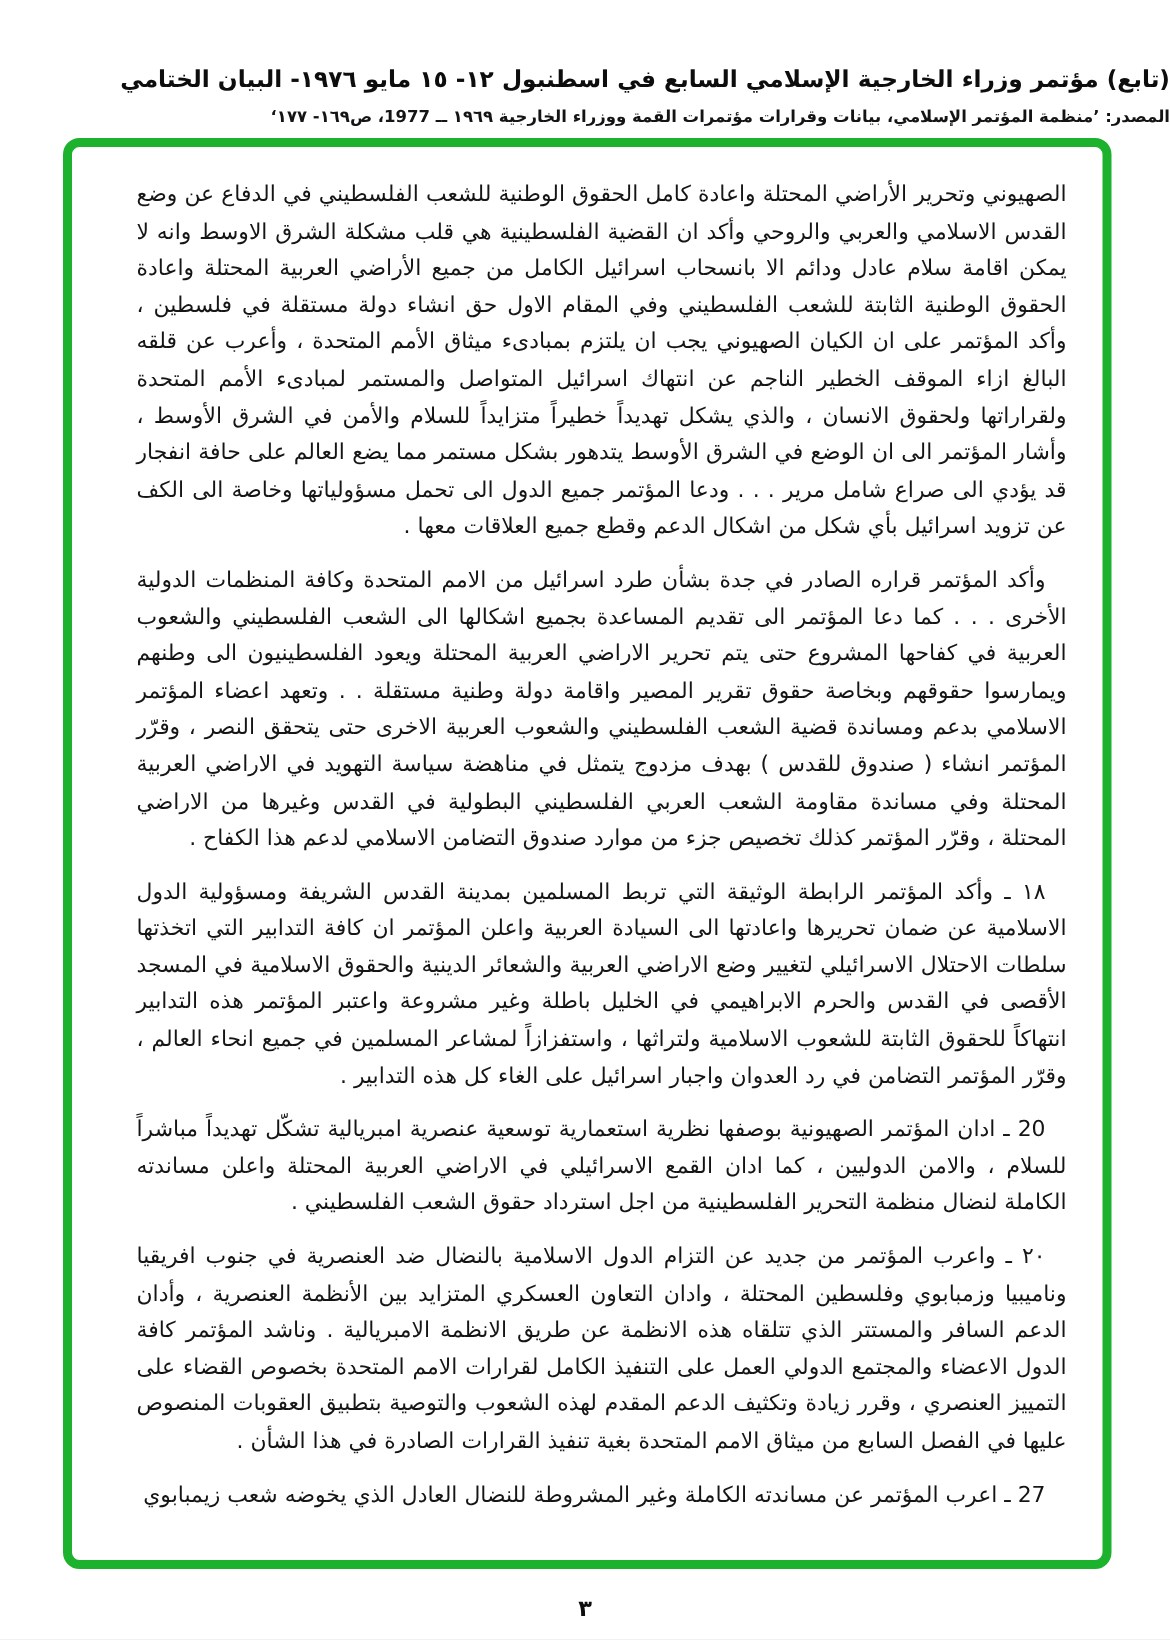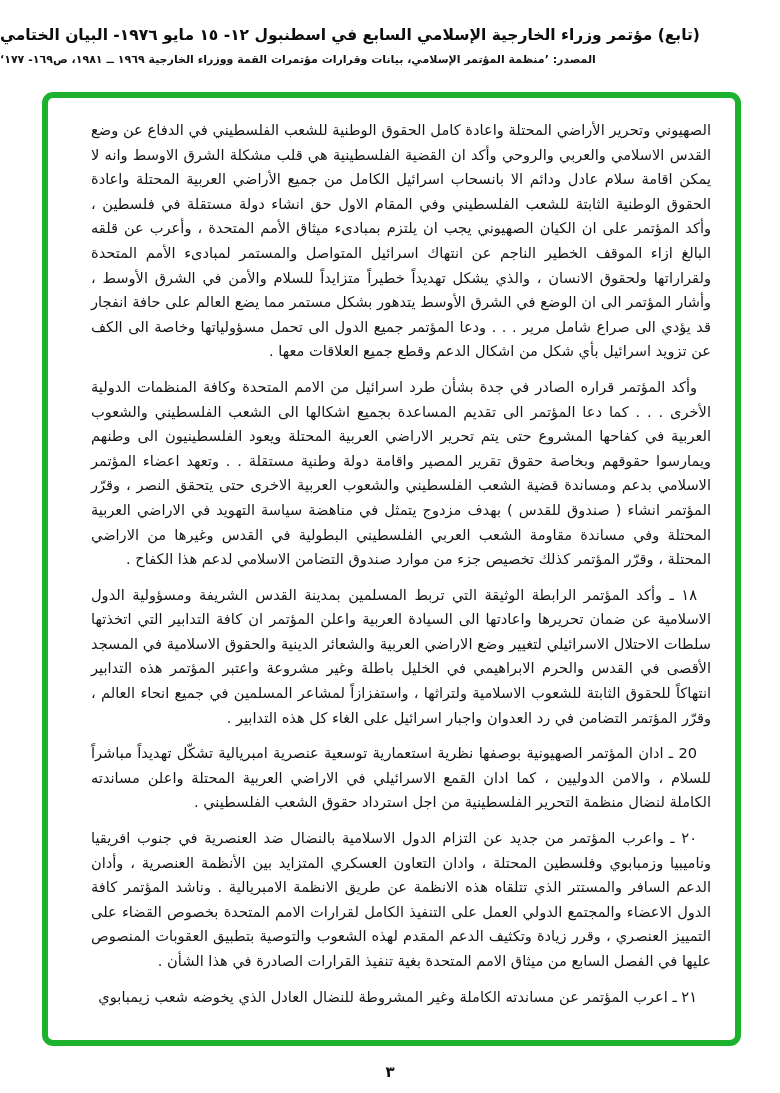--- a/index.html
+++ b/index.html
@@ -9,22 +9,22 @@
     width: 780px;
     height: 1093px;
     margin: 0 auto;
     background: #ffffff;
     font-family: "DejaVu Sans", sans-serif;
     color: #111111;
     overflow: hidden;
   }
   .doc-header {
     direction: rtl;
-    text-align: left;
-    padding-top: 26px;
+    text-align: right;
+    padding-top: 44px;
   }
   .doc-title {
     font-size: 15.5px;
     font-weight: bold;
     letter-spacing: 0px;
     color: #0d0d0d;
   }
   .doc-source {
     margin-top: 9px;
     font-size: 11px;
@@ -73,29 +73,29 @@
     color: #0d0d0d;
   }
 </style>
 </head>
 <body>
 
 <div class="page">
 
   <div class="doc-header">
     <div class="doc-title">(تابع) مؤتمر وزراء الخارجية الإسلامي السابع في اسطنبول ١٢- ١٥ مايو ١٩٧٦- البيان الختامي</div>
-    <div class="doc-source">المصدر: ’منظمة المؤتمر الإسلامي، بيانات وقرارات مؤتمرات القمة ووزراء الخارجية ١٩٦٩ ــ ١٩٨١، ص١٦٩- ١٧٧‘</div>
+    <div class="doc-source">المصدر: ’منظمة المؤتمر الإسلامي، بيانات وقرارات مؤتمرات القمة ووزراء الخارجية ١٩٦٩ ــ 1977، ص١٦٩- ١٧٧‘</div>
   </div>
 
   <div class="highlight-box" style="border-color: rgb(29, 178, 46);"></div>
 
   <div class="doc-body">
     <p>الصهيوني وتحرير الأراضي المحتلة واعادة كامل الحقوق الوطنية للشعب الفلسطيني في الدفاع عن وضع القدس الاسلامي والعربي والروحي وأكد ان القضية الفلسطينية هي قلب مشكلة الشرق الاوسط وانه لا يمكن اقامة سلام عادل ودائم الا بانسحاب اسرائيل الكامل من جميع الأراضي العربية المحتلة واعادة الحقوق الوطنية الثابتة للشعب الفلسطيني وفي المقام الاول حق انشاء دولة مستقلة في فلسطين ، وأكد المؤتمر على ان الكيان الصهيوني يجب ان يلتزم بمبادىء ميثاق الأمم المتحدة ، وأعرب عن قلقه البالغ ازاء الموقف الخطير الناجم عن انتهاك اسرائيل المتواصل والمستمر لمبادىء الأمم المتحدة ولقراراتها ولحقوق الانسان ، والذي يشكل تهديداً خطيراً متزايداً للسلام والأمن في الشرق الأوسط ، وأشار المؤتمر الى ان الوضع في الشرق الأوسط يتدهور بشكل مستمر مما يضع العالم على حافة انفجار قد يؤدي الى صراع شامل مرير . . . ودعا المؤتمر جميع الدول الى تحمل مسؤولياتها وخاصة الى الكف عن تزويد اسرائيل بأي شكل من اشكال الدعم وقطع جميع العلاقات معها .</p>
     <p class="indent">وأكد المؤتمر قراره الصادر في جدة بشأن طرد اسرائيل من الامم المتحدة وكافة المنظمات الدولية الأخرى . . . كما دعا المؤتمر الى تقديم المساعدة بجميع اشكالها الى الشعب الفلسطيني والشعوب العربية في كفاحها المشروع حتى يتم تحرير الاراضي العربية المحتلة ويعود الفلسطينيون الى وطنهم ويمارسوا حقوقهم وبخاصة حقوق تقرير المصير واقامة دولة وطنية مستقلة . . وتعهد اعضاء المؤتمر الاسلامي بدعم ومساندة قضية الشعب الفلسطيني والشعوب العربية الاخرى حتى يتحقق النصر ، وقرّر المؤتمر انشاء ( صندوق للقدس ) بهدف مزدوج يتمثل في مناهضة سياسة التهويد في الاراضي العربية المحتلة وفي مساندة مقاومة الشعب العربي الفلسطيني البطولية في القدس وغيرها من الاراضي المحتلة ، وقرّر المؤتمر كذلك تخصيص جزء من موارد صندوق التضامن الاسلامي لدعم هذا الكفاح .</p>
     <p class="indent">١٨ ـ وأكد المؤتمر الرابطة الوثيقة التي تربط المسلمين بمدينة القدس الشريفة ومسؤولية الدول الاسلامية عن ضمان تحريرها واعادتها الى السيادة العربية واعلن المؤتمر ان كافة التدابير التي اتخذتها سلطات الاحتلال الاسرائيلي لتغيير وضع الاراضي العربية والشعائر الدينية والحقوق الاسلامية في المسجد الأقصى في القدس والحرم الابراهيمي في الخليل باطلة وغير مشروعة واعتبر المؤتمر هذه التدابير انتهاكاً للحقوق الثابتة للشعوب الاسلامية ولتراثها ، واستفزازاً لمشاعر المسلمين في جميع انحاء العالم ، وقرّر المؤتمر التضامن في رد العدوان واجبار اسرائيل على الغاء كل هذه التدابير .</p>
     <p class="indent">20 ـ ادان المؤتمر الصهيونية بوصفها نظرية استعمارية توسعية عنصرية امبريالية تشكّل تهديداً مباشراً للسلام ، والامن الدوليين ، كما ادان القمع الاسرائيلي في الاراضي العربية المحتلة واعلن مساندته الكاملة لنضال منظمة التحرير الفلسطينية من اجل استرداد حقوق الشعب الفلسطيني .</p>
     <p class="indent">٢٠ ـ واعرب المؤتمر من جديد عن التزام الدول الاسلامية بالنضال ضد العنصرية في جنوب افريقيا وناميبيا وزمبابوي وفلسطين المحتلة ، وادان التعاون العسكري المتزايد بين الأنظمة العنصرية ، وأدان الدعم السافر والمستتر الذي تتلقاه هذه الانظمة عن طريق الانظمة الامبريالية . وناشد المؤتمر كافة الدول الاعضاء والمجتمع الدولي العمل على التنفيذ الكامل لقرارات الامم المتحدة بخصوص القضاء على التمييز العنصري ، وقرر زيادة وتكثيف الدعم المقدم لهذه الشعوب والتوصية بتطبيق العقوبات المنصوص عليها في الفصل السابع من ميثاق الامم المتحدة بغية تنفيذ القرارات الصادرة في هذا الشأن .</p>
-    <p class="indent">٢١ ـ اعرب المؤتمر عن مساندته الكاملة وغير المشروطة للنضال العادل الذي يخوضه شعب زيمبابوي</p>
+    <p class="indent">27 ـ اعرب المؤتمر عن مساندته الكاملة وغير المشروطة للنضال العادل الذي يخوضه شعب زيمبابوي</p>
   </div>
 
   <div class="page-number">٣</div>
 
 </div>
 
 </body></html>

